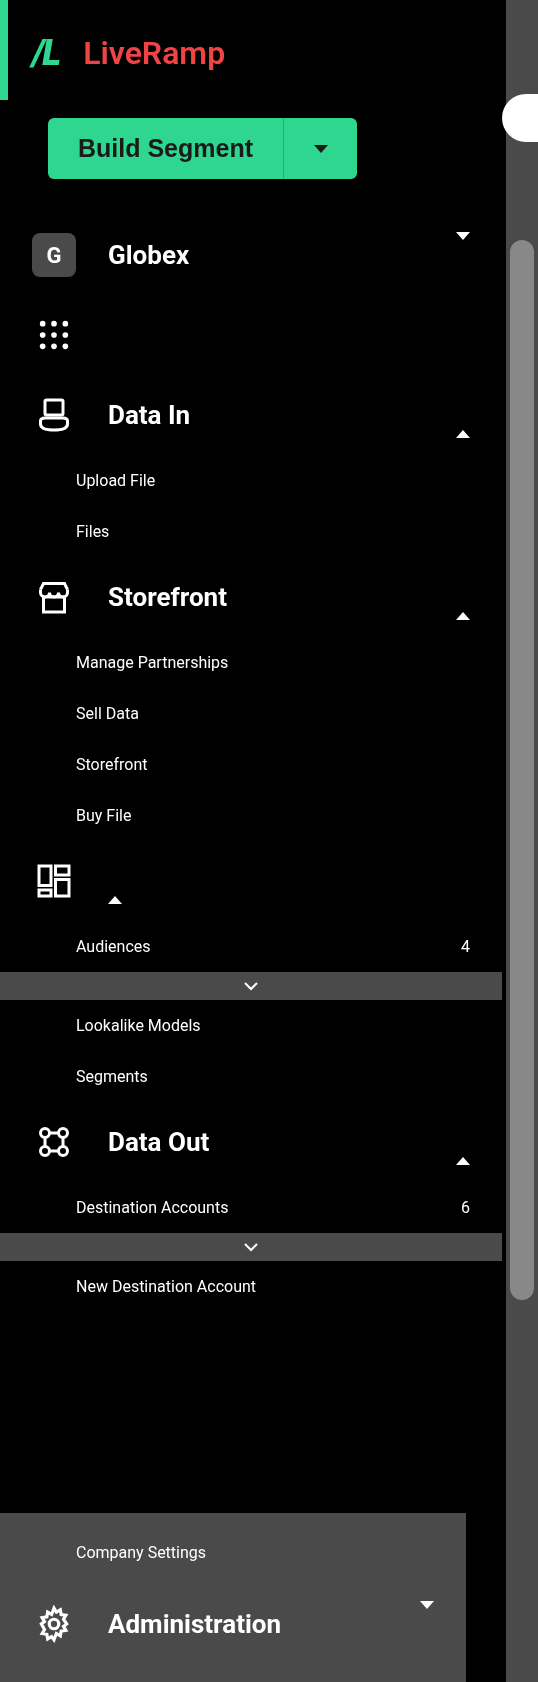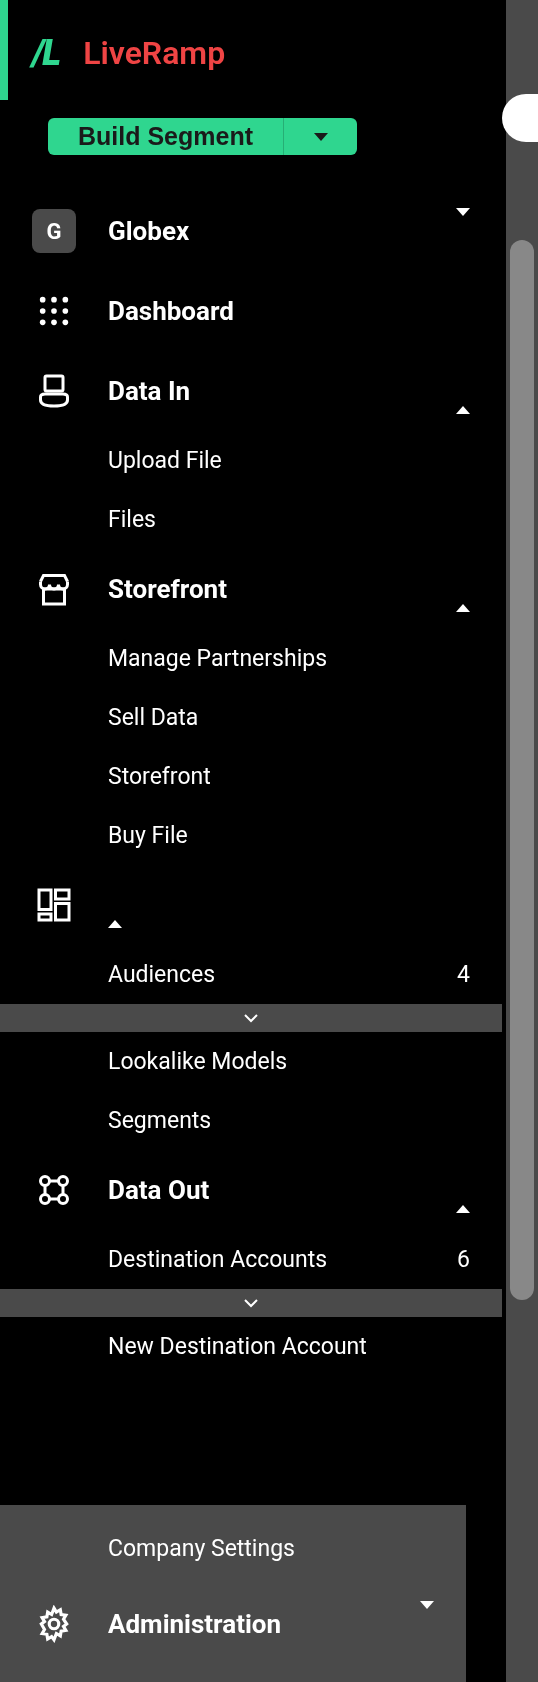--- a/index.html
+++ b/index.html
@@ -48,21 +48,21 @@
   margin: 44px 0 0 48px;
   display: flex;
 }
 .btn-build {
   background: #2fd68f;
   color: #1a1a1a;
   font-size: 25px;
   font-weight: 700;
   border: none;
   border-radius: 6px 0 0 6px;
-  padding: 4px 30px;
+  padding: 16px 30px;
   cursor: pointer;
 }
 .btn-build-caret {
   background: #2fd68f;
   border: none;
   border-left: 1px solid rgba(0,0,0,0.18);
   border-radius: 0 6px 6px 0;
   width: 74px;
   display: flex;
   align-items: center;
@@ -124,22 +124,22 @@
   background: #4a4a4a;
   border-radius: 8px;
   display: flex;
   align-items: center;
   justify-content: center;
   font-weight: 700;
   font-size: 22px;
   color: #fff;
 }
 .sub-item {
-  padding: 16px 32px 16px 108px;
-  font-size: 23px;
+  padding: 16px 32px 16px 76px;
+  font-size: 16px;
   cursor: pointer;
   display: flex;
   align-items: center;
 }
 .sub-item .label { flex: 1; }
 .sub-item .count { font-weight: 400; }
 .expand-bar {
   background: #4a4a4a;
   height: 28px;
   display: flex;
@@ -224,21 +224,20 @@
             <circle cx="12" cy="4" r="2"></circle>
             <circle cx="20" cy="4" r="2"></circle>
             <circle cx="4" cy="12" r="2"></circle>
             <circle cx="12" cy="12" r="2"></circle>
             <circle cx="20" cy="12" r="2"></circle>
             <circle cx="4" cy="20" r="2"></circle>
             <circle cx="12" cy="20" r="2"></circle>
             <circle cx="20" cy="20" r="2"></circle>
           </svg>
       </div>
-      <span class="label">Dashboard</span>
     </div>
 
     <div class="nav-row section-head">
       <div class="icon-slot">
         <svg width="36" height="36" viewBox="0 0 24 24" fill="none" stroke="#fff" stroke-width="2">
             <rect x="6" y="2" width="12" height="10" rx="1"></rect>
             <path d="M3 16c0-1 1-2 3-2h12c2 0 3 1 3 2v2c0 2-2 4-9 4s-9-2-9-4v-2z"></path>
           </svg>
       </div>
       <span class="label">Data In</span>

